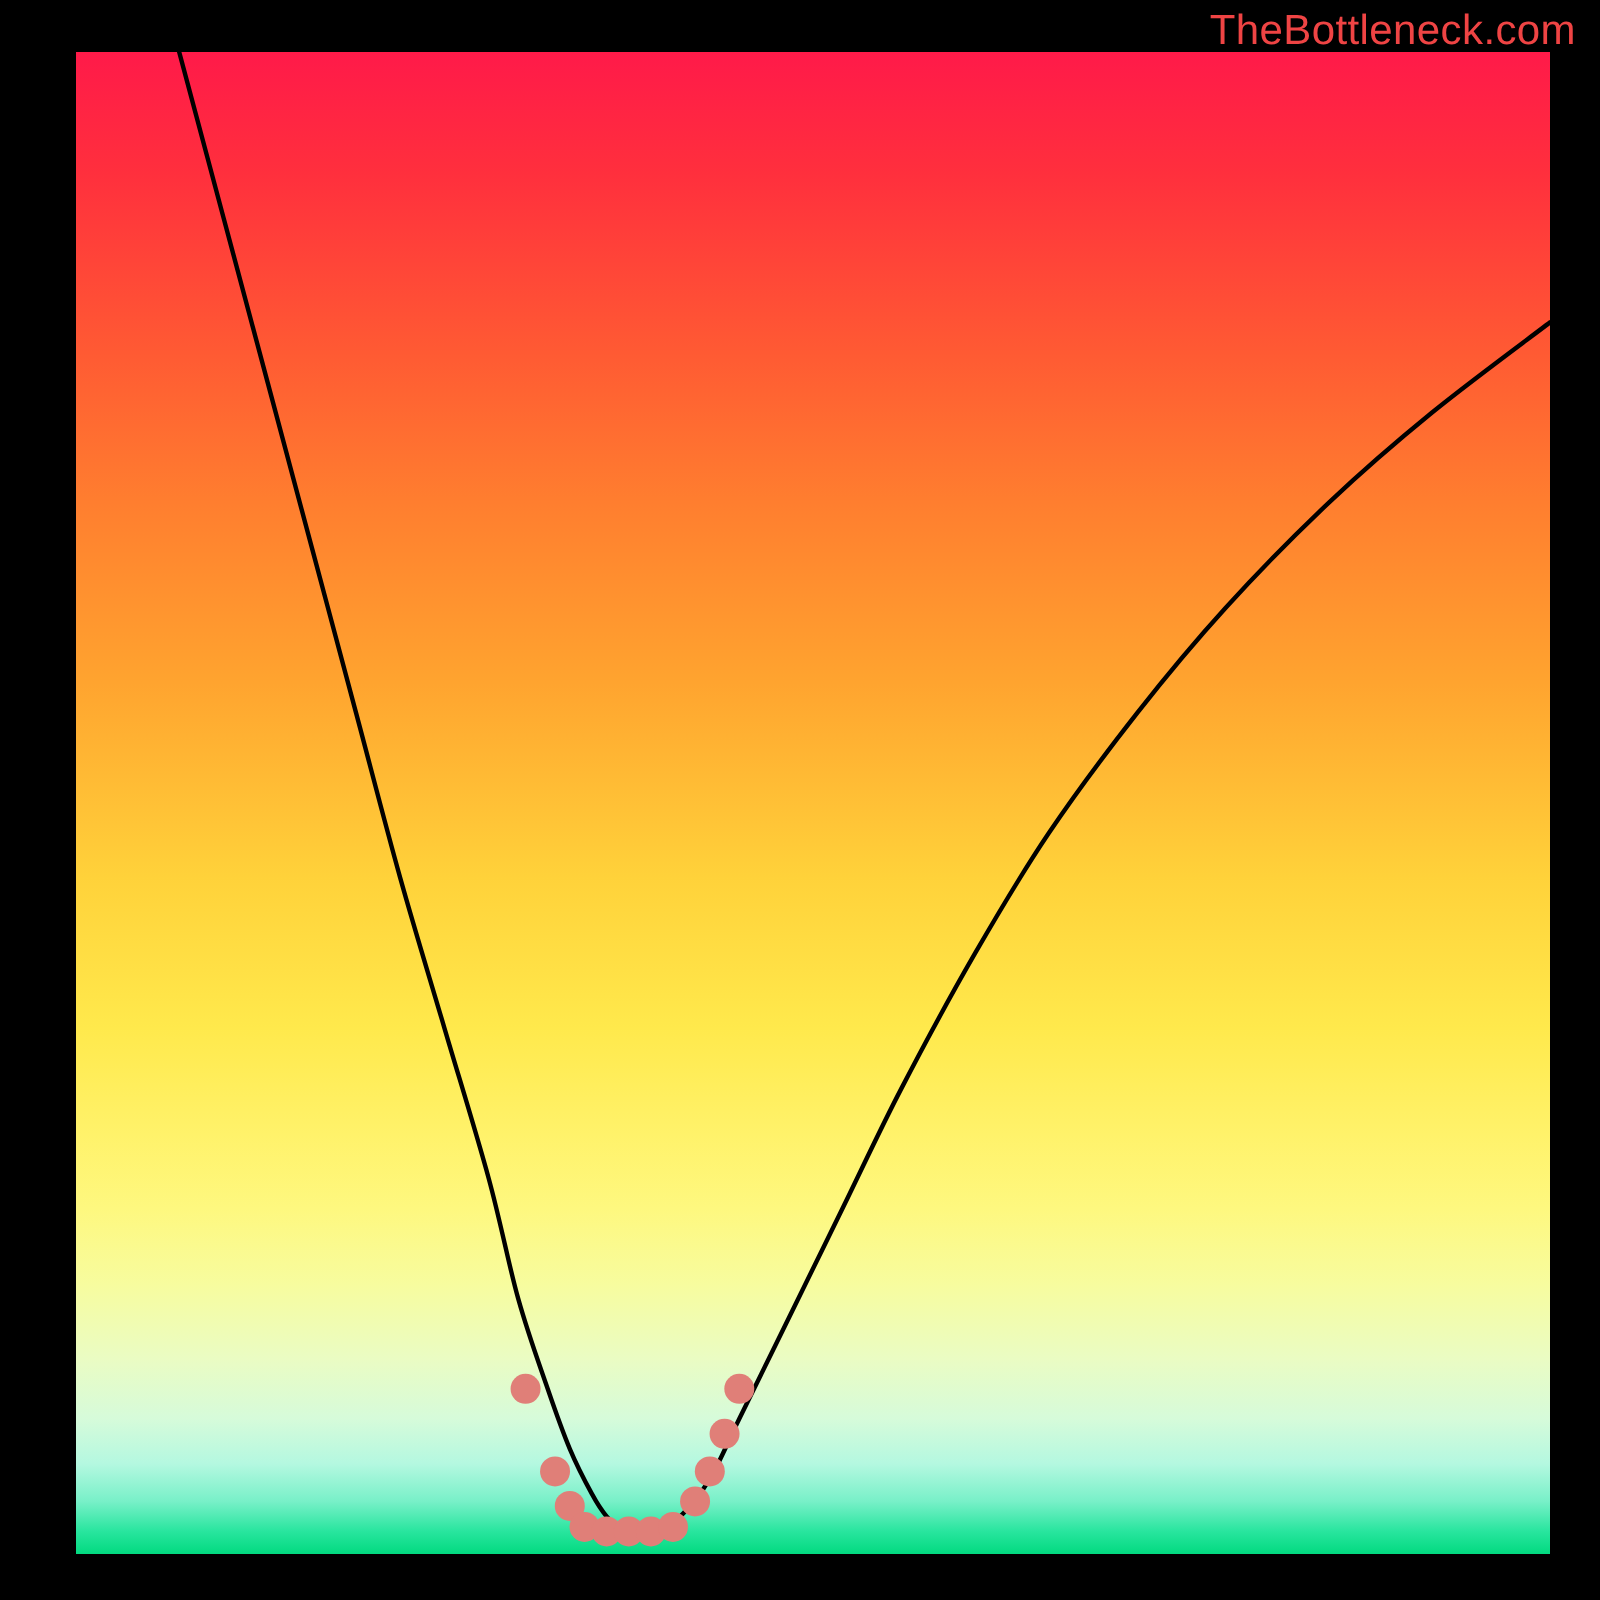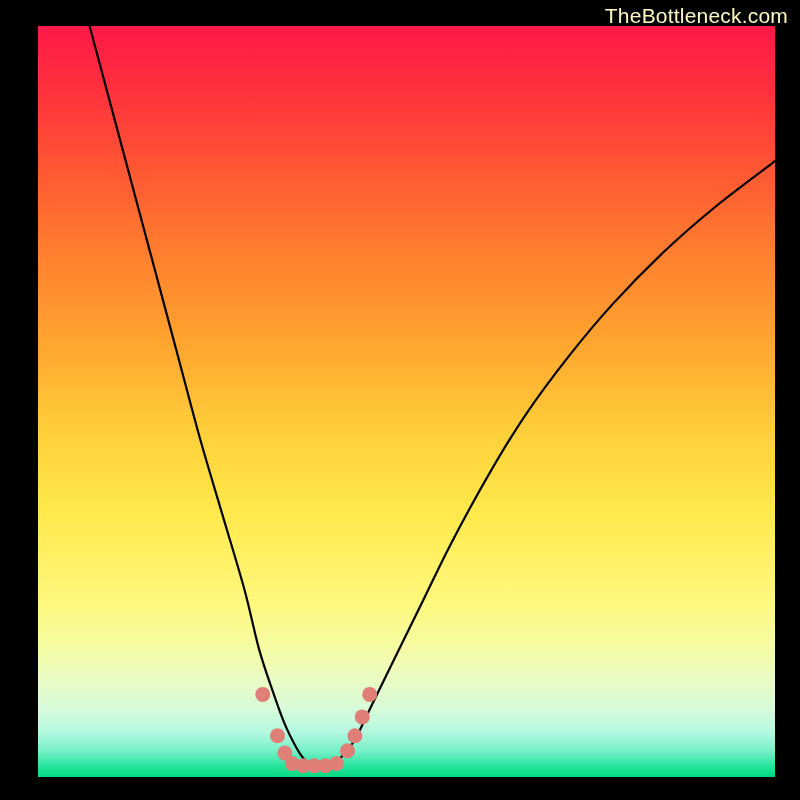--- a/index.html
+++ b/index.html
@@ -42,21 +42,21 @@
       #b4f8e0 94%,
       #78f0c8 96.5%,
       #28e59e 98.5%,
       #02da80 100%
     );
   }
   .watermark {
     position: absolute;
     top: 4px;
     right: 12px;
-    color: #fef9c3;
+    color: #ef4444;
     font-size: 21px;
     letter-spacing: 0.2px;
     font-weight: 400;
     user-select: none;
   }
   svg.curve {
     position: absolute;
     left: 0;
     top: 0;
     width: 737px;

